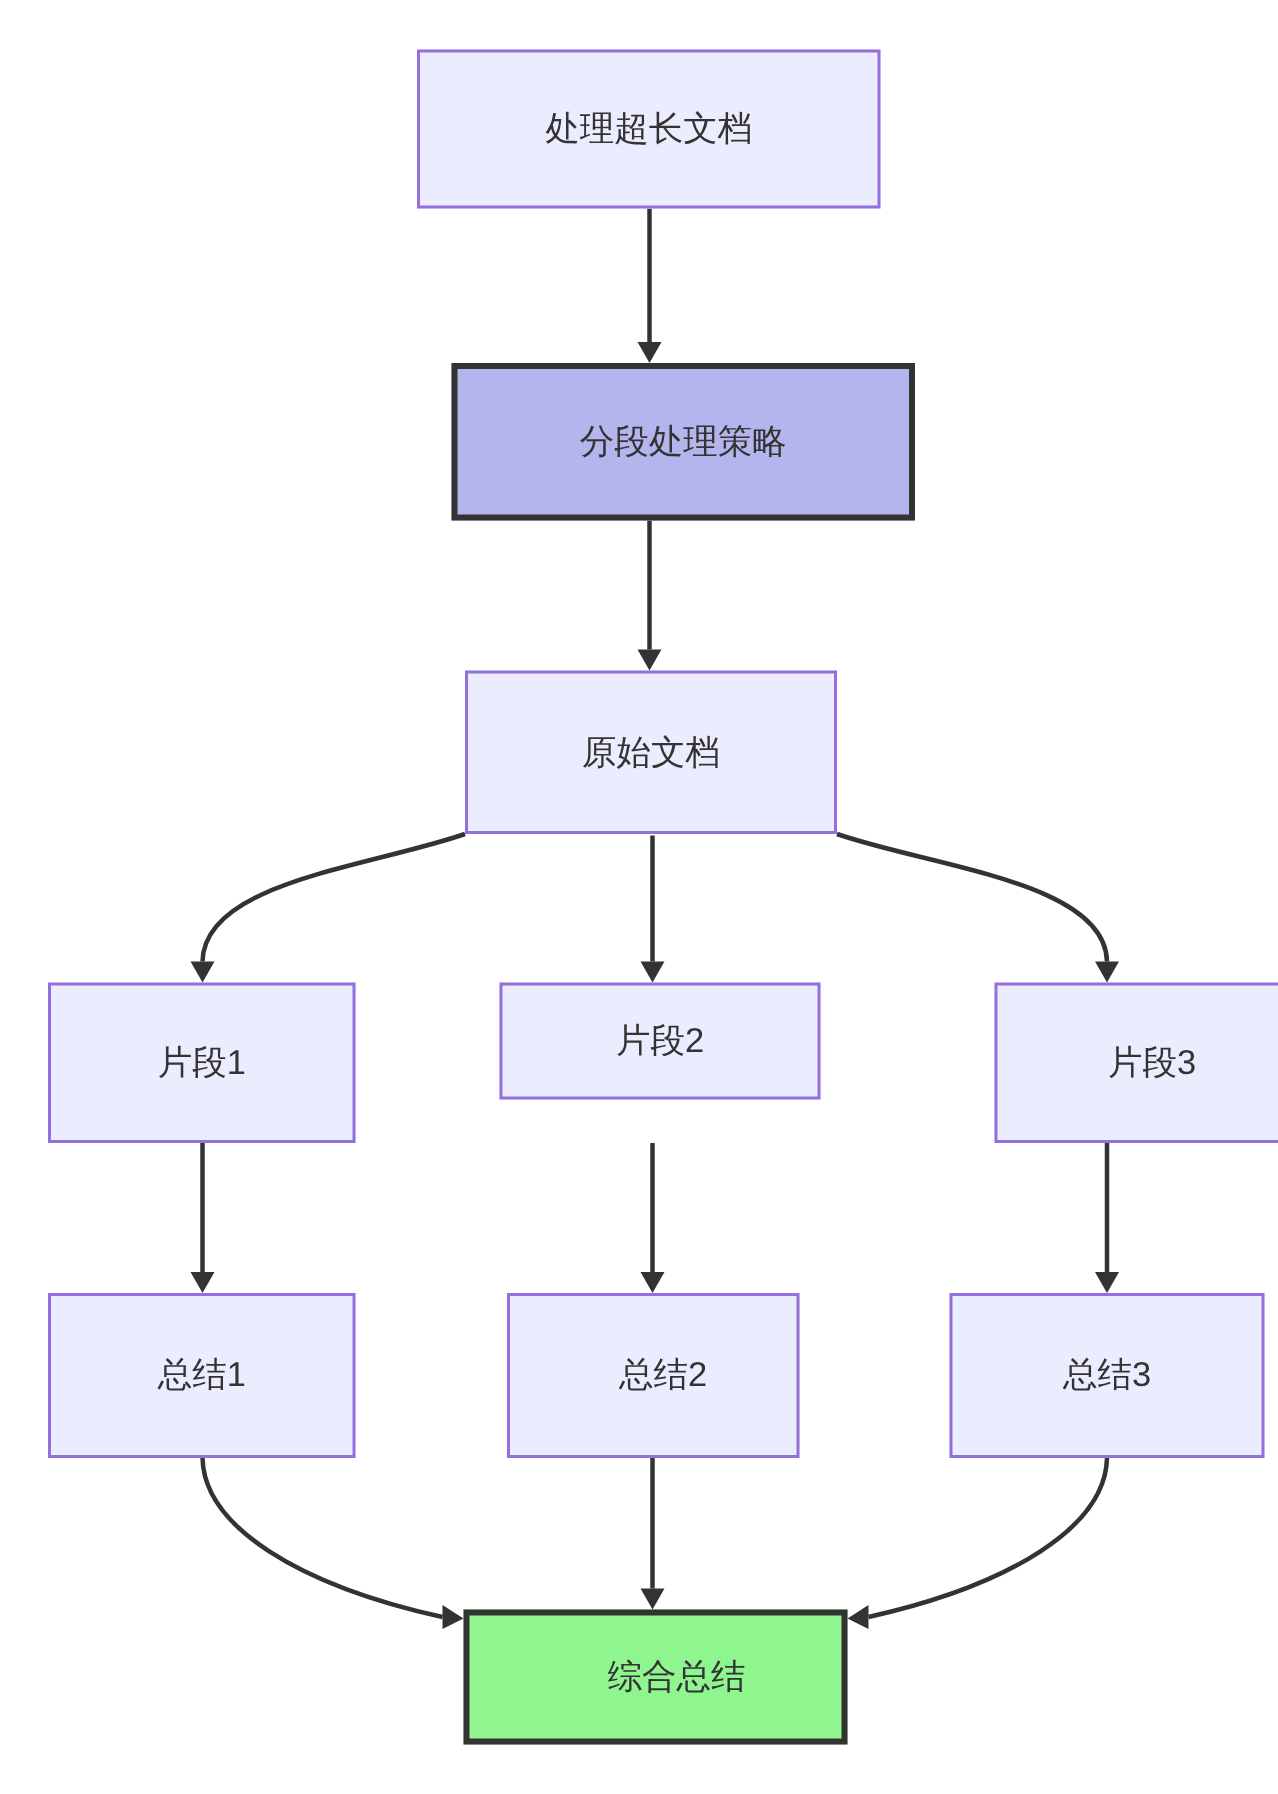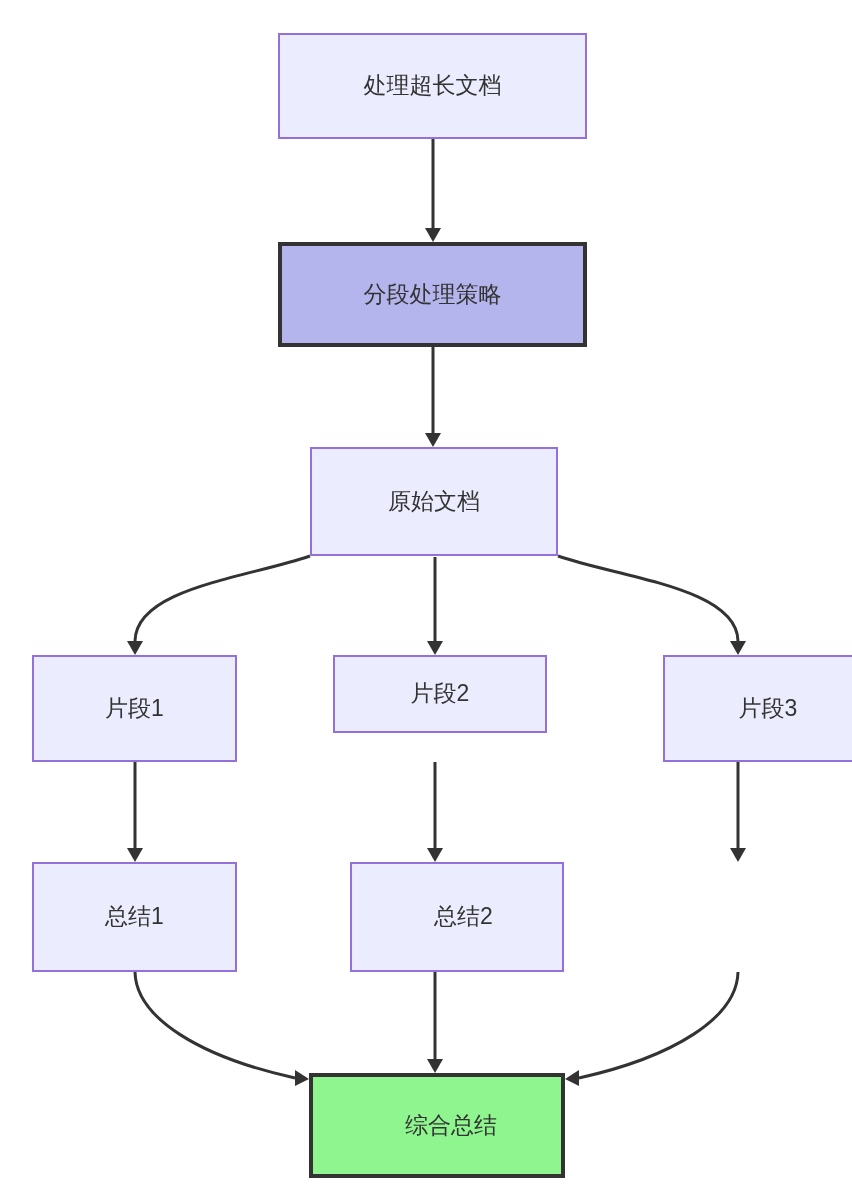--- a/index.html
+++ b/index.html
@@ -42,20 +42,21 @@
     border: 2px solid var(--node-border, #9370DB);
     color: var(--text, #333333);
     font-size: 23px;
     line-height: 1.2;
     text-align: center;
     white-space: nowrap;
   }
   .node--accent {
     background: var(--accent-fill, #B5B5EE);
     border: 4px solid var(--accent-border, #333333);
+    margin-left: 23px;
   }
   .node--success {
     background: var(--success-fill, #90EE90);
     border: 4px solid var(--success-border, #333333);
   }
 </style>
 </head>
 <body>
 
 <div class="canvas">
@@ -139,22 +140,25 @@
   </div>
 
   <div class="node" style="left:663px; top:655px; width:210px; height:107px;">
     <span>片段3</span>
   </div>
 
   <div class="node" style="left:32px; top:862px; width:205px; height:110px;">
     <span>总结1</span>
   </div>
 
-  <div class="node" style="left:350px; top:862px; width:214px; height:110px;padding-left:13px;">
+  <div class="node" style="left:338px; top:862px; width:195px; height:110px;padding-left:13px;">
     <span>总结2</span>
   </div>
 
+  <div class="node" style="left:633px; top:862px; width:210px; height:110px;">
+    <span>总结3</span>
+  </div>
 
-  <div class="node node--success" style="left:309px; top:1073px; width:256px; height:105px;padding-left:28px;">
+  <div class="node node--success" style="left:309px; top:1073px; width:256px; height:90px;padding-left:28px;">
     <span>综合总结</span>
   </div>
 
 </div>
 
 </body></html>

